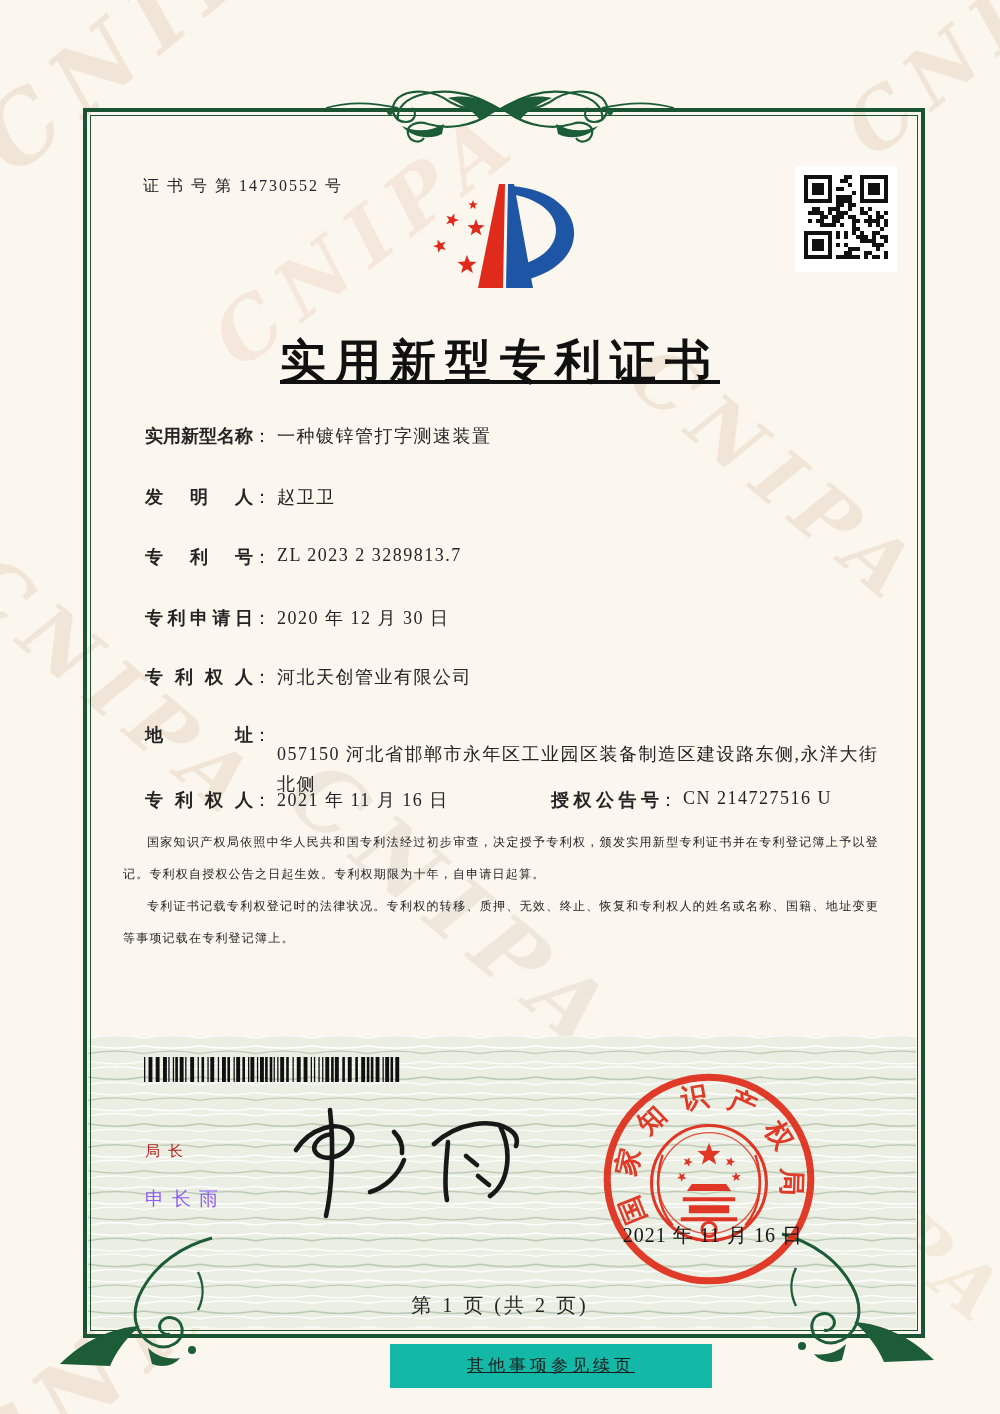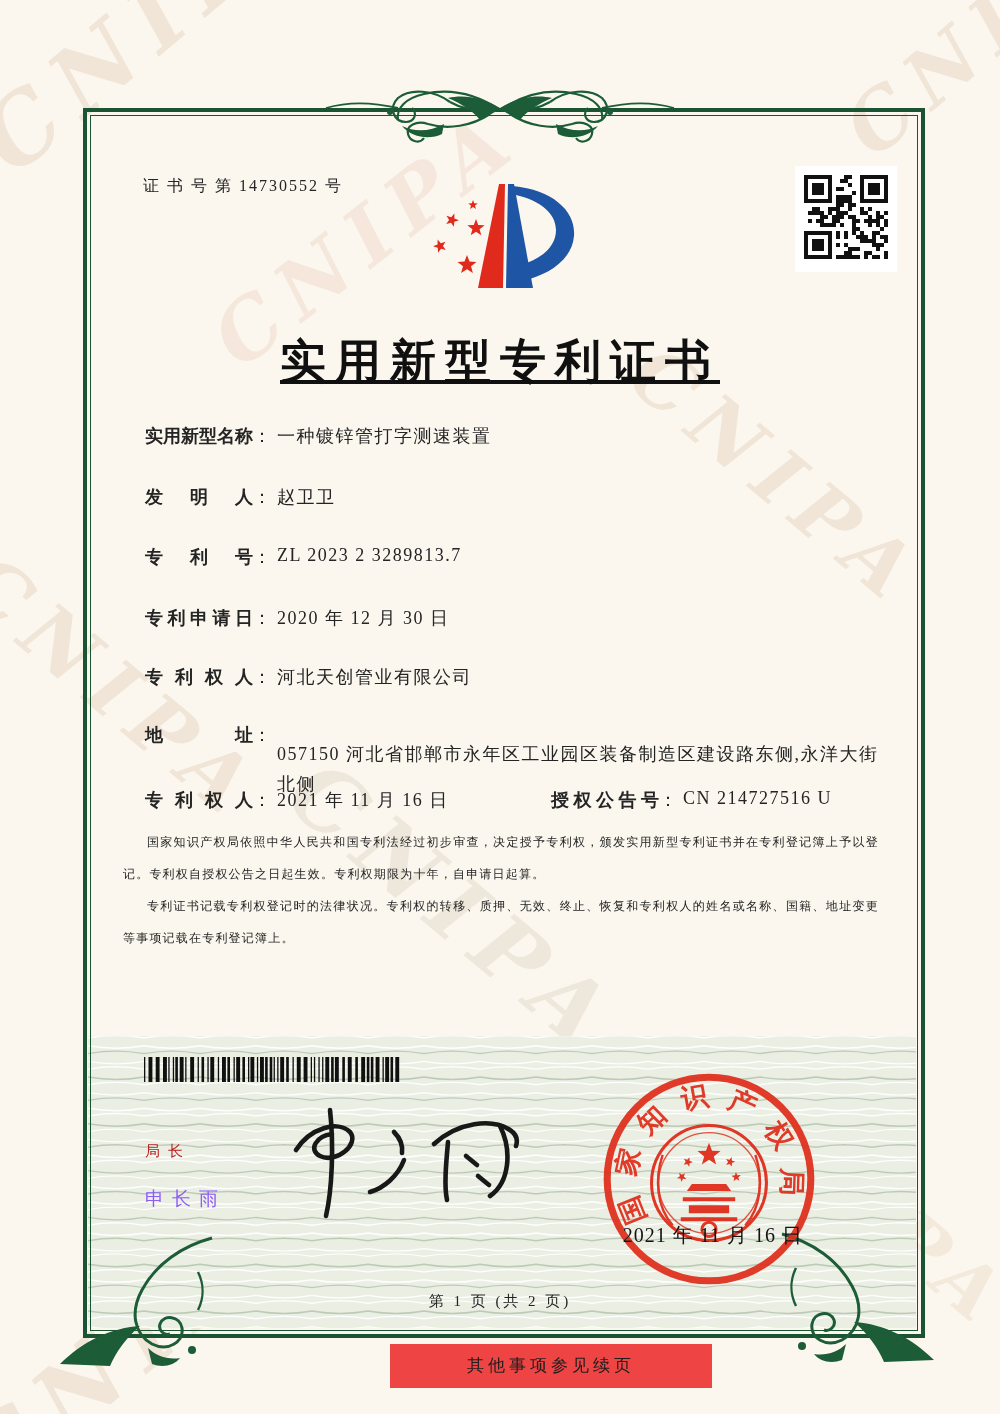--- a/index.html
+++ b/index.html
@@ -33,24 +33,24 @@
               color:#1f1f1f;text-align:justify;}
   
   .sig-title{position:absolute;left:145px;top:1142px;font-family:"Liberation Sans","DejaVu Sans",sans-serif;
              font-size:15px;letter-spacing:8px;color:#b91c1c;z-index:6;}
   .sig-name{position:absolute;left:145px;top:1186px;font-family:"Liberation Sans","DejaVu Sans",sans-serif;
             font-size:19px;letter-spacing:8px;color:#8b5cf6;z-index:6;}
   
   .seal-date{position:absolute;left:598px;top:1222px;width:230px;text-align:center;font-size:20px;
              letter-spacing:1px;color:#131313;z-index:7;}
   
-  .pageinfo{position:absolute;left:83px;width:834px;top:1292px;text-align:center;font-size:15px;
+  .pageinfo{position:absolute;left:83px;width:834px;top:1292px;text-align:center;font-size:20px;
             letter-spacing:3px;color:#242424;z-index:6;}
-  .contnote{position:absolute;left:390px;top:1344px;width:322px;height:44px;line-height:44px;background:#ef4444;
-            text-align:center;font-size:17px;letter-spacing:4px;color:#1d1d1d;z-index:6;}
+  .contnote{position:absolute;left:390px;top:1344px;width:322px;height:44px;line-height:44px;background:#14b8a6;
+            text-align:center;font-size:17px;letter-spacing:4px;color:#1d1d1d;z-index:6;text-decoration:underline;}
   svg{display:block;}
   .seal-ch{font-size:27px;font-weight:700;fill:#e0301e;text-anchor:middle;
            font-family:"Liberation Serif","DejaVu Serif",serif;}
 </style>
 </head>
 <body>
 
 <div class="page">
 
   <span class="wm" style="left:-55px;top:-35px;font-size:92px;transform:rotate(-40deg);">CNIPA</span>

